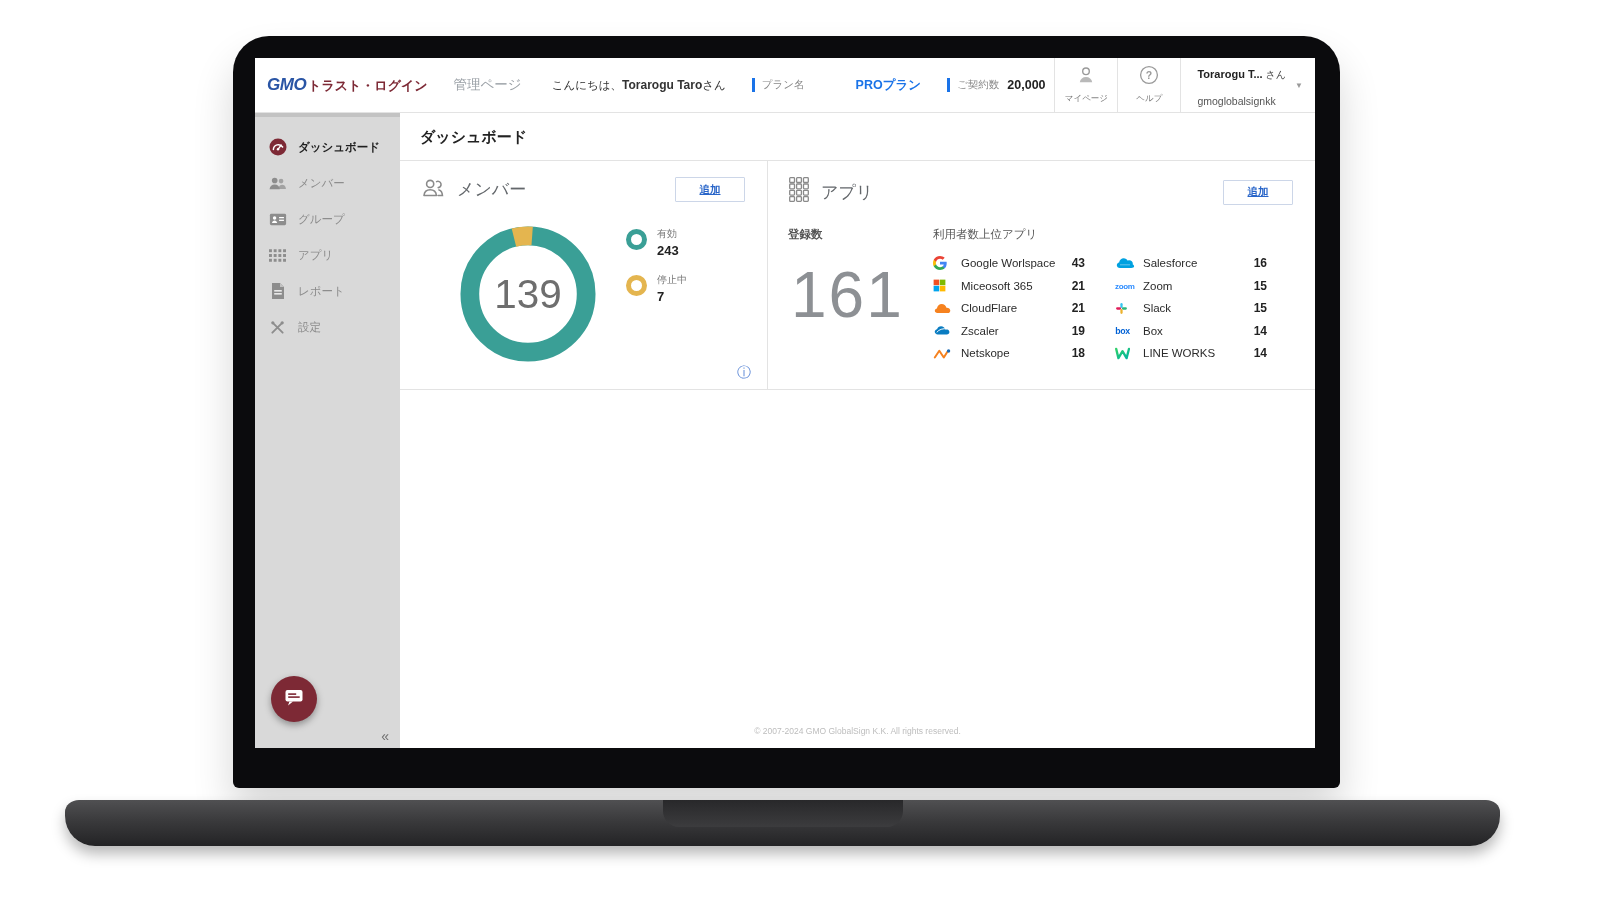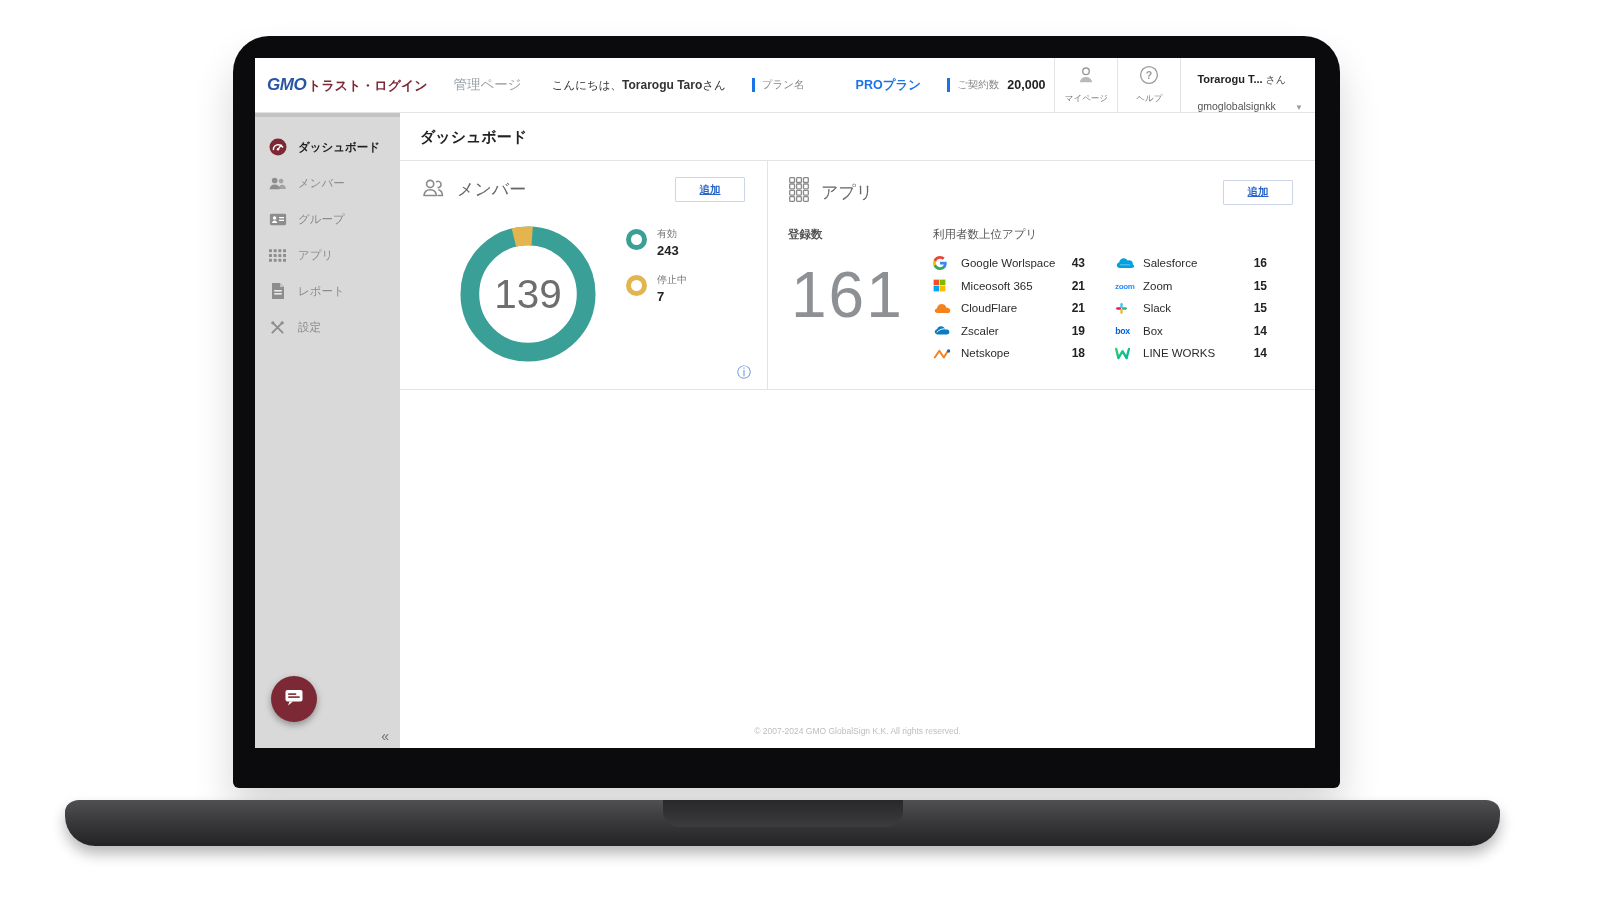--- a/index.html
+++ b/index.html
@@ -24,21 +24,21 @@
   .greeting{margin-left:30px;font-size:11.5px;color:#333;white-space:nowrap;}
   .greeting b{font-size:12px;}
   .kpi{margin-left:26px;display:flex;align-items:center;white-space:nowrap;}
   .vbar{width:3px;height:14px;background:var(--plan-blue,#1a73e8);margin-right:7px;}
   .kpi-label{color:#888;font-size:10.5px;margin-right:8px;}
   .plan-value{color:var(--plan-blue,#1a73e8);font-weight:800;font-size:12.5px;padding-left:43px;}
   .contract-value{color:#222;font-weight:800;font-size:12.5px;}
   .header-right{margin-left:auto;display:flex;align-items:stretch;height:100%;}
   .hbtn{width:62px;border-left:1px solid #e3e3e3;display:flex;flex-direction:column;align-items:center;justify-content:center;gap:4px;cursor:pointer;}
   .hbtn-label{font-size:8.5px;color:#777;}
-  .account{border-left:1px solid #e3e3e3;padding:0 12px 0 16px;display:flex;align-items:flex-end;gap:9px;cursor:pointer;}
+  .account{border-left:1px solid #e3e3e3;padding:0 12px 0 16px;display:flex;align-items:center;gap:9px;cursor:pointer;}
   .account-name{font-size:11px;font-weight:800;color:#222;}
   .account-hon{font-size:10px;font-weight:400;color:#444;margin-left:3px;}
   .account-id{font-size:10.5px;color:#555;margin-top:13px;}
   .caret{color:#9a9a9a;font-size:8px;}
   
   .app-body{display:flex;height:635px;}
   .sidebar{width:145px;background:#d9d9d9;position:relative;box-sizing:border-box;padding-top:16px;flex:none;}
   .sidebar::before{content:"";position:absolute;left:0;top:0;width:100%;height:4px;background:#c3c3c3;}
   .side-item{display:flex;align-items:center;height:36px;padding-left:13px;font-size:11.5px;color:#8b8b8b;cursor:pointer;}
   .side-icon{width:19px;height:18px;display:flex;align-items:center;justify-content:center;flex:none;}

